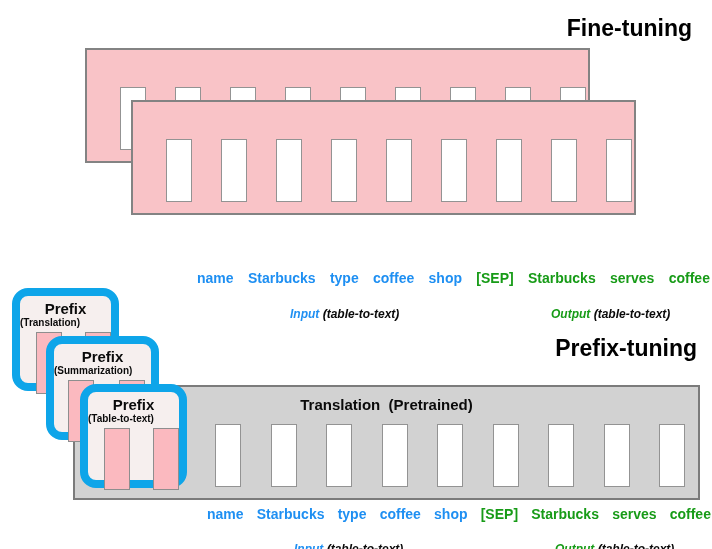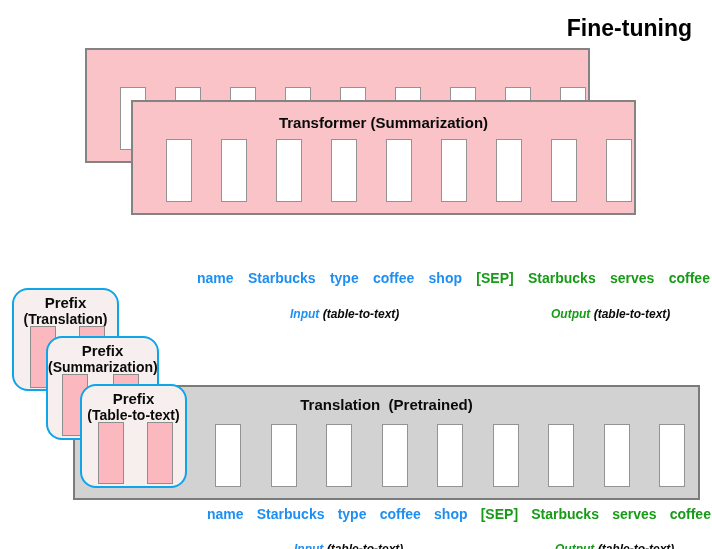--- a/index.html
+++ b/index.html
@@ -10,26 +10,26 @@
     --blue:#1e8ff2;--green:#179b17;
   }
   .section-title{position:absolute;font-weight:bold;font-size:23px;color:#000;}
   .tbox{position:absolute;background:var(--pink);border:2px solid #838383;box-sizing:border-box;}
   .gbox{position:absolute;background:var(--gray);border:2px solid #7b7b7b;box-sizing:border-box;}
   .box-title{position:absolute;left:0;right:0;top:12px;text-align:center;
              font-weight:bold;font-size:15px;color:#0a0a0a;}
   .gbox .box-title{top:9px;white-space:pre;}
   .slot{position:absolute;top:37px;width:26px;height:63px;background:#ffffff;
         border:1.5px solid #939393;box-sizing:border-box;}
-  .pbox{position:absolute;background:var(--prefixbg);border:2px solid #0ea5e9;
+  .pbox{position:absolute;background:var(--prefixbg);border:8px solid #0ea5e9;
         border-radius:16px;box-sizing:border-box;}
   .ptitle{position:absolute;left:0;right:0;top:4px;text-align:center;
           font-weight:bold;font-size:15px;color:#0a0a0a;}
-  .psub{position:absolute;left:0;right:0;top:21px;text-align:center;
-        font-weight:bold;font-size:14px;color:#0a0a0a;}
+  .psub{position:absolute;left:0;right:0;top:21px;
+        font-weight:bold;font-size:10px;color:#0a0a0a;}
   .pslot{position:absolute;top:36px;width:26px;height:62px;background:var(--pinkslot);
          border:1.5px solid #8e8e8e;box-sizing:border-box;}
   .token-row{position:absolute;display:flex;justify-content:space-between;
              font-weight:bold;font-size:14px;white-space:nowrap;}
   .tok.blue{color:var(--blue);} .tok.green{color:var(--green);}
   .io-label{position:absolute;transform:translateX(-50%);font-weight:bold;
             font-size:12px;white-space:pre;color:#0a0a0a;font-style:italic;}
   .io-label .blue{color:var(--blue);} .io-label .green{color:var(--green);}
 </style>
 </head>
@@ -45,21 +45,20 @@
       <div class="slot" style="left: 143px;"></div>
       <div class="slot" style="left: 198px;"></div>
       <div class="slot" style="left: 253px;"></div>
       <div class="slot" style="left: 308px;"></div>
       <div class="slot" style="left: 363px;"></div>
       <div class="slot" style="left: 418px;"></div>
       <div class="slot" style="left: 473px;"></div>
     </div>
 
   <div class="tbox" style="left:131px;top:100px;width:505px;height:115px;z-index:2;">
-    <div class="box-title">Transformer (Summarization)</div>
   <div class="slot" style="left: 33px;"></div>
       <div class="slot" style="left: 88px;"></div>
       <div class="slot" style="left: 143px;"></div>
       <div class="slot" style="left: 198px;"></div>
       <div class="slot" style="left: 253px;"></div>
       <div class="slot" style="left: 308px;"></div>
       <div class="slot" style="left: 363px;"></div>
       <div class="slot" style="left: 418px;"></div>
       <div class="slot" style="left: 473px;"></div>
     </div>
@@ -77,20 +76,21 @@
       <span class="tok green">coffee</span>
     </div>
 
   <div class="io-label" style="left:338px;top:293px;">
     <span class="blue">Input</span><span> </span><span>(table-to-text)</span>
   </div>
   <div class="io-label" style="left:604px;top:293px;">
     <span class="green">Output</span><span> </span><span>(table-to-text)</span>
   </div>
 
+  <div class="section-title" style="top:335px;right:15px;">Prefix-tuning</div>
 
   <div class="gbox" style="left:73px;top:385px;width:627px;height:115px;z-index:1;">
     <div class="box-title">Translation  (Pretrained)</div>
   <div class="slot" style="left: 140px;"></div>
       <div class="slot" style="left: 195.5px;"></div>
       <div class="slot" style="left: 251px;"></div>
       <div class="slot" style="left: 306.5px;"></div>
       <div class="slot" style="left: 362px;"></div>
       <div class="slot" style="left: 417.5px;"></div>
       <div class="slot" style="left: 473px;"></div>

